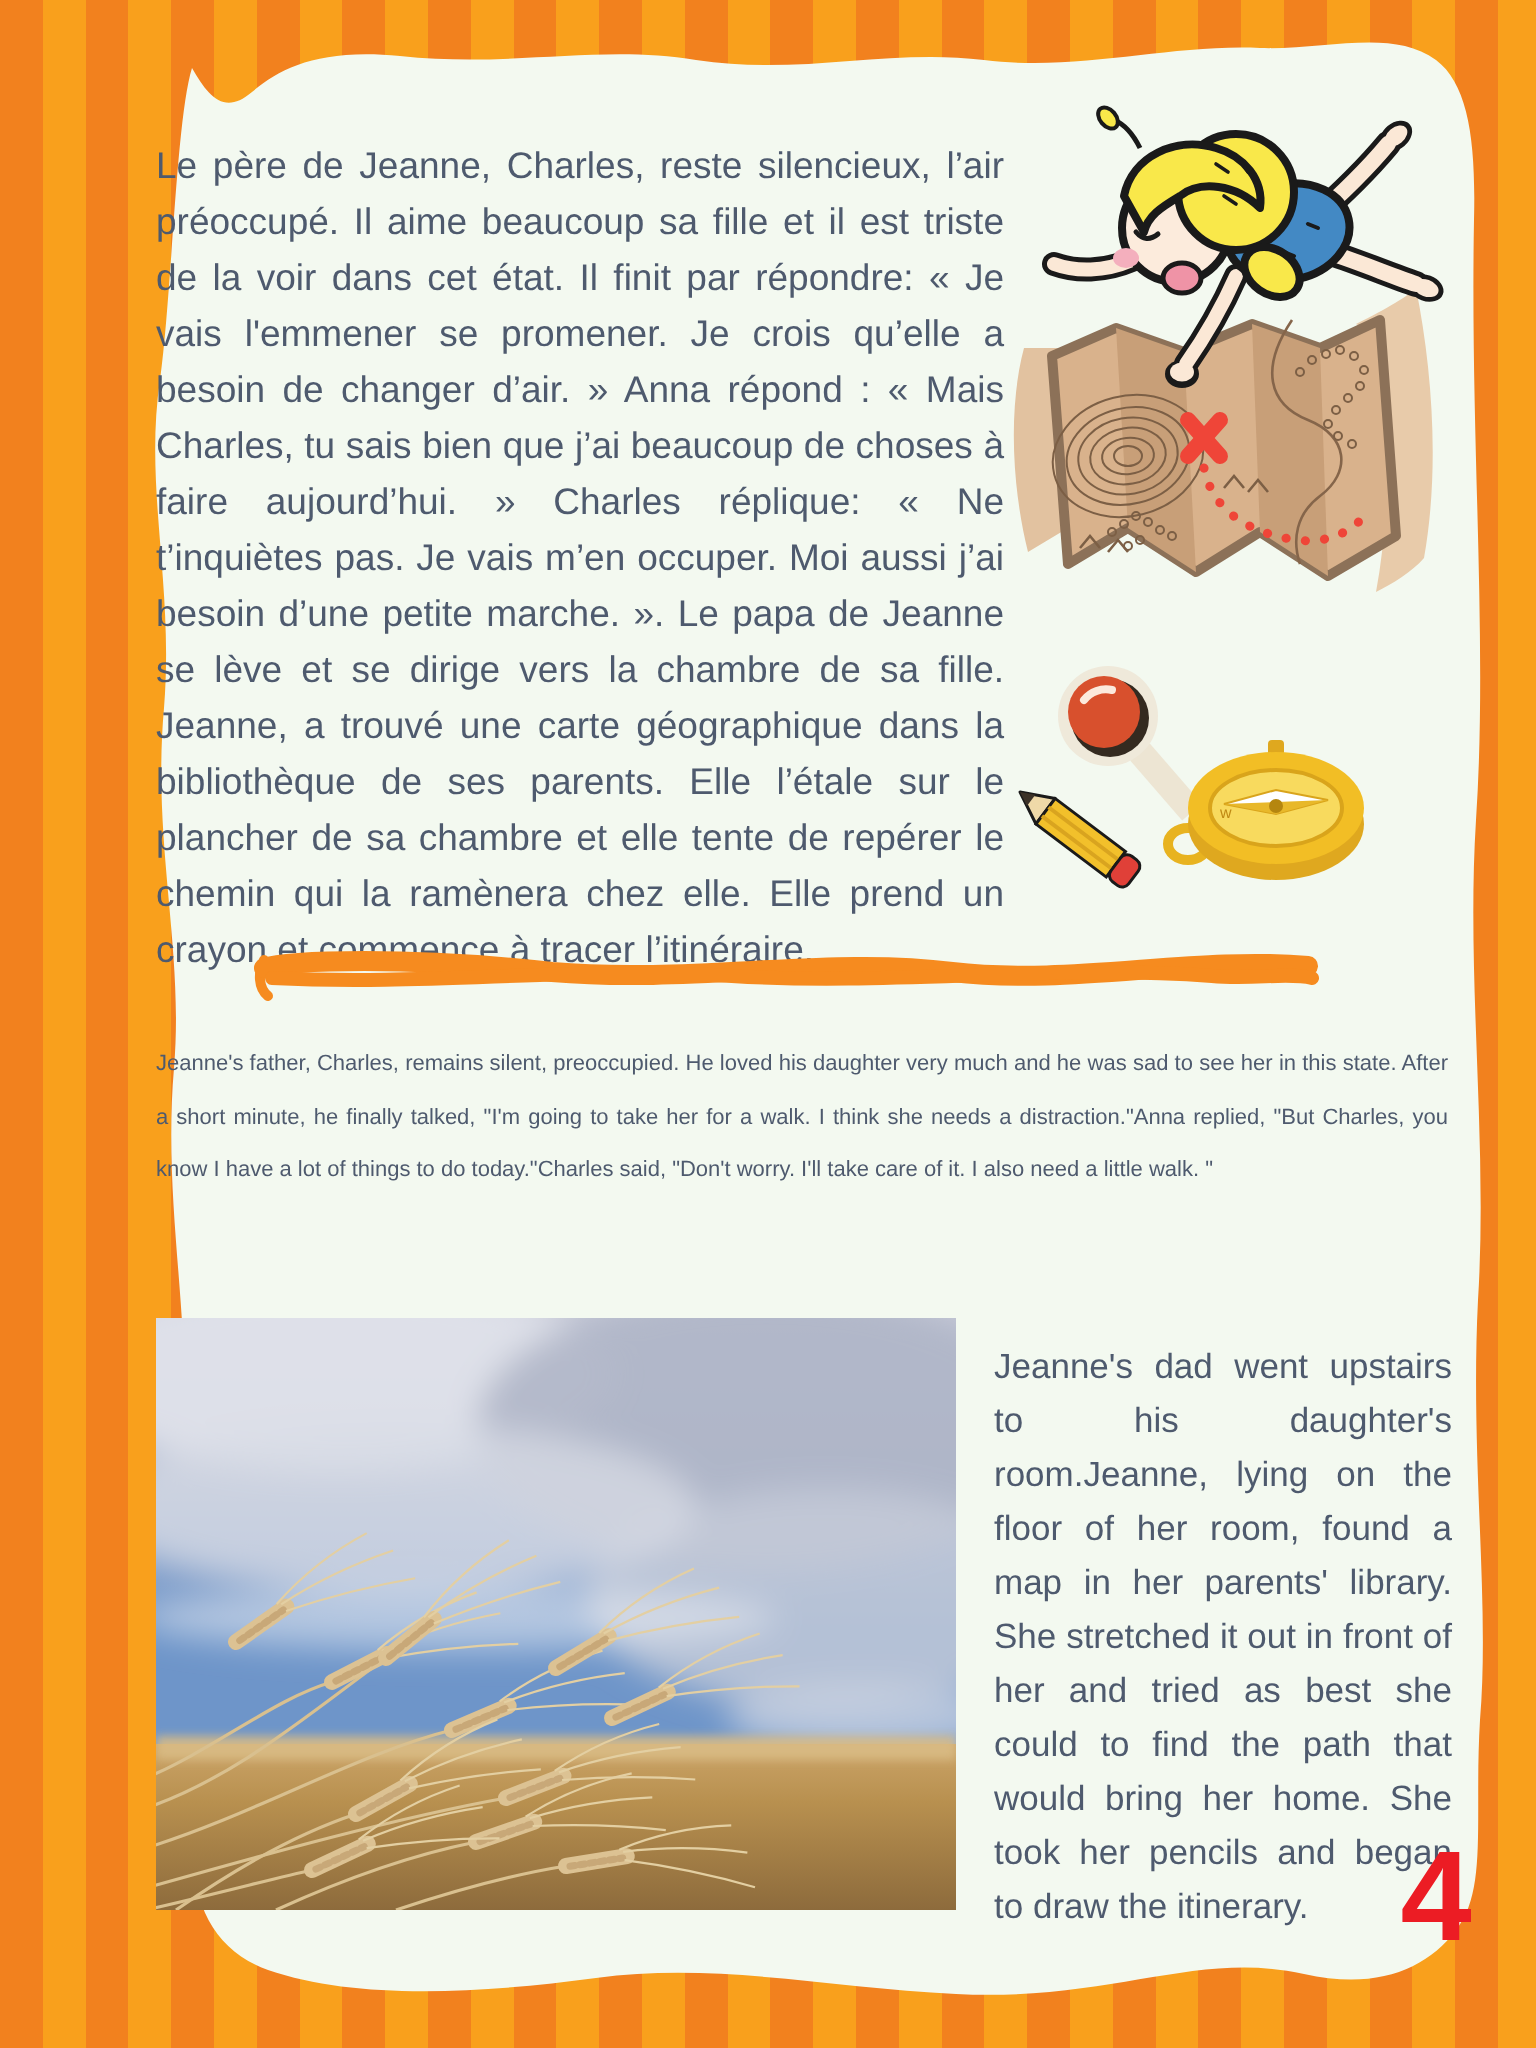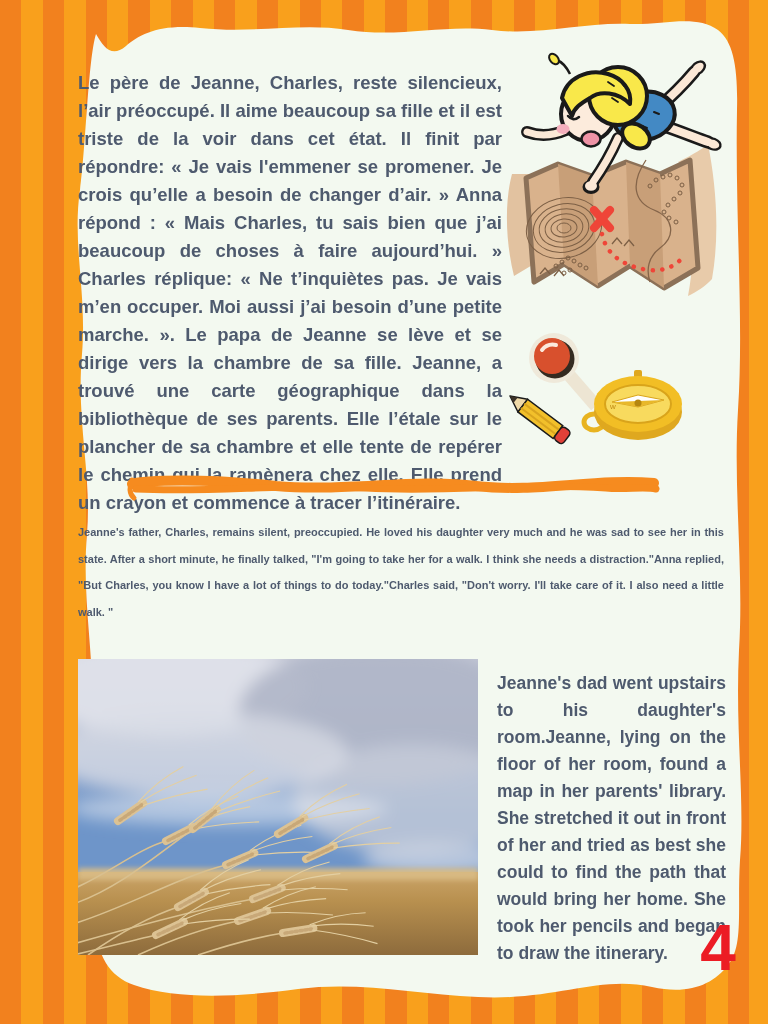--- a/index.html
+++ b/index.html
@@ -1,20 +1,20 @@
 <!DOCTYPE html>
 <html><head>
 <meta charset="utf-8">
 <style>
   html,body{margin:0;padding:0;}
   body{width:768px;height:1024px;font-family:"Liberation Sans",sans-serif;}
   .page{position:relative;width:768px;height:1024px;overflow:hidden;
         background:repeating-linear-gradient(90deg,#F2811E 0 21.4px,#F9A01C 21.4px 42.8px);}
   .paper-svg{position:absolute;left:0;top:0;width:768px;height:1024px;}
-  .para{position:absolute;text-align:justify;color:#4E5A6E;font-weight:bold;}
+  .para{position:absolute;text-align:justify;color:#4E5A6E;}
   .fr{left:78px;top:50px;width:424px;font-size:18.5px;line-height:28px;}
   .en1{left:78px;top:508px;width:646px;font-size:11px;line-height:26.6px;}
   .en2{left:497px;top:652px;width:229px;font-size:17.5px;line-height:27px;}
   .illu-map{position:absolute;left:496px;top:52px;width:232px;height:250px;}
   .illu-tools{position:absolute;left:498px;top:318px;width:200px;height:138px;}
   .divider{position:absolute;left:126px;top:470px;width:535px;height:34px;}
   .photo{position:absolute;left:78px;top:659px;width:400px;height:296px;}
   .pagenum{position:absolute;left:688px;top:916px;width:60px;font-size:64px;font-weight:900;
            color:#EC1C24;line-height:1;text-align:center;}
 </style>

